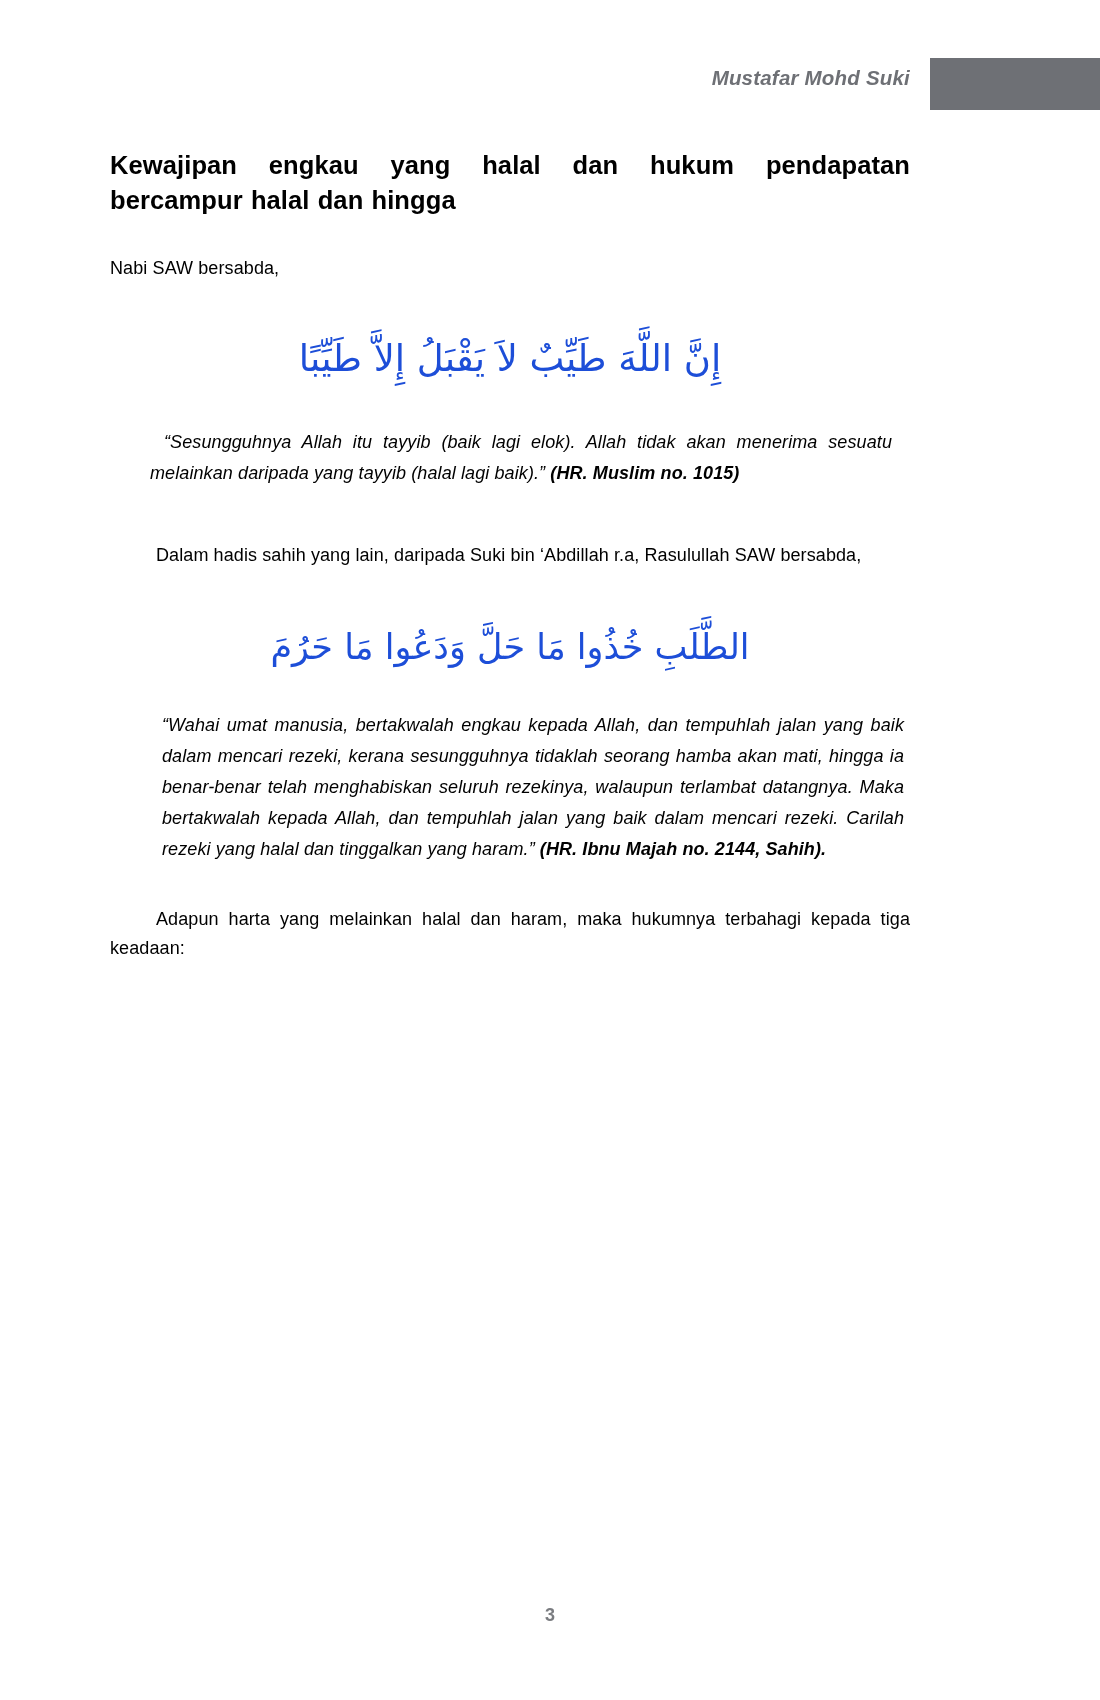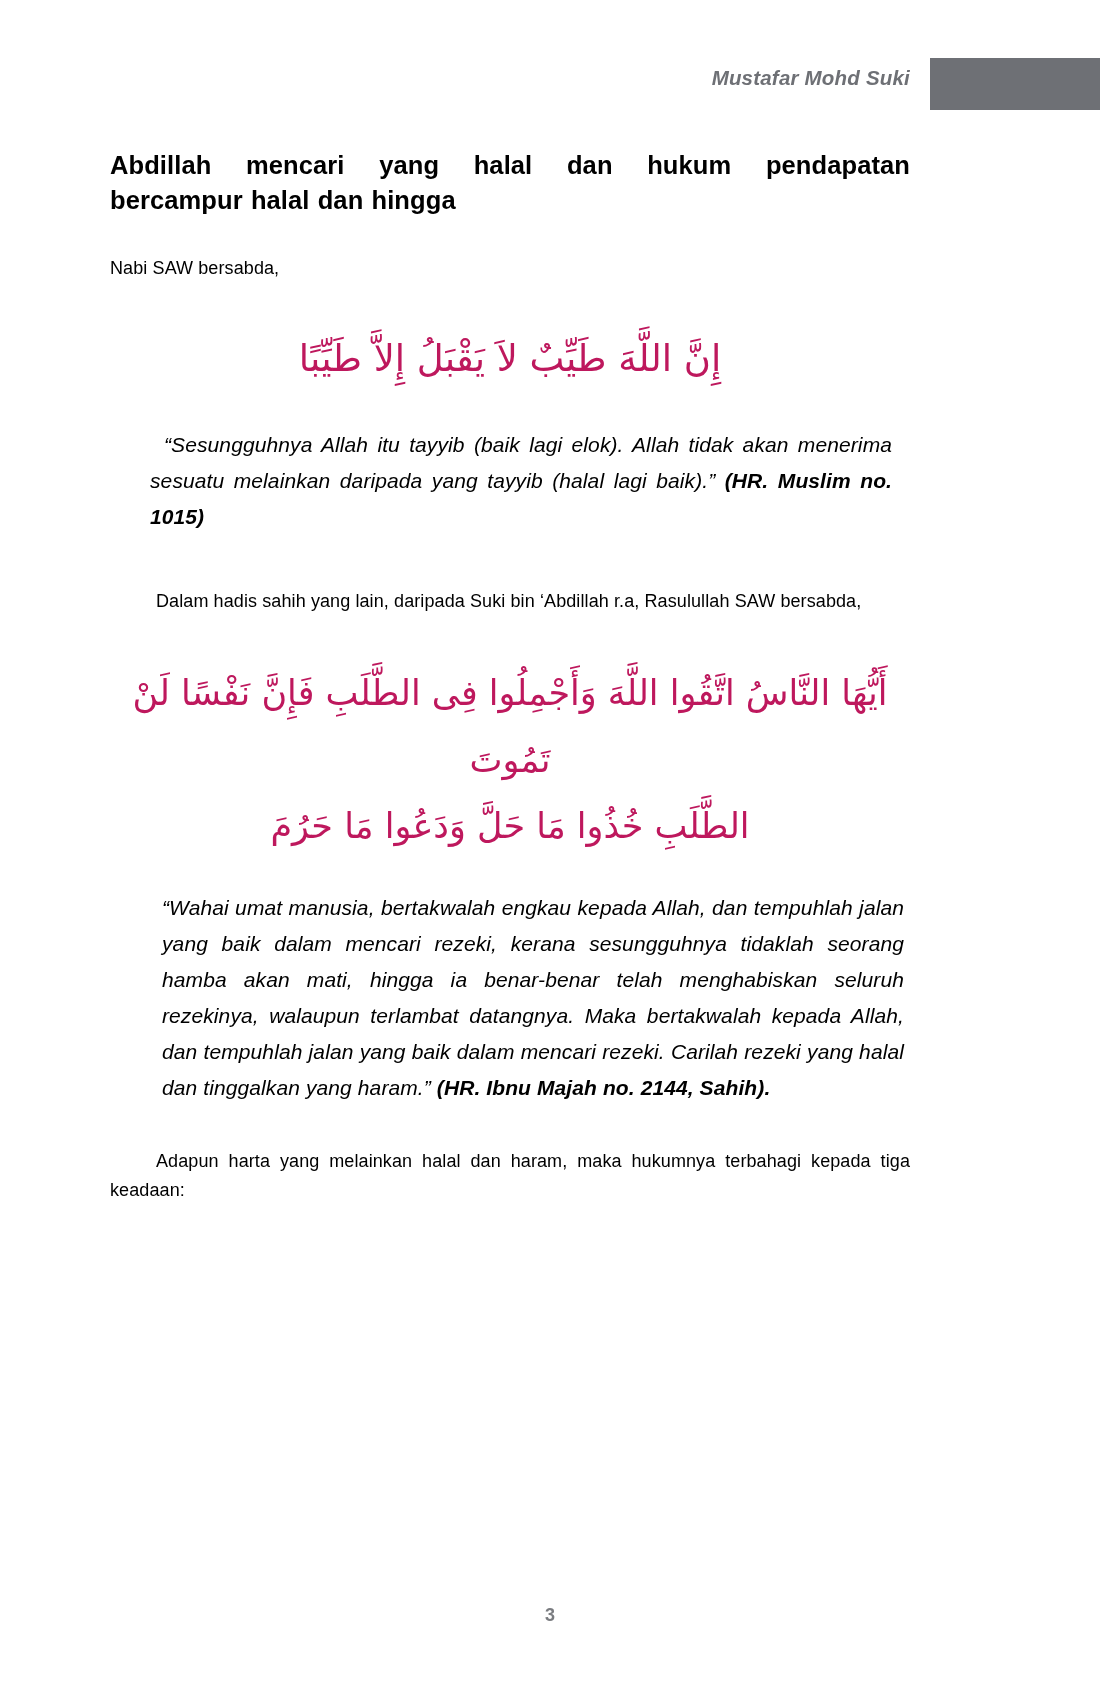--- a/index.html
+++ b/index.html
@@ -93,37 +93,37 @@
   .sp-4 { height: 40px; }
   .sp-5 { height: 52px; }
   .sp-6 { height: 44px; }
   .sp-7 { height: 40px; }
 
   
   .arabic {
     direction: rtl;
     text-align: center;
     font-family: "DejaVu Sans", "Liberation Serif", serif;
-    color: #be185d;
+    color: #1d4ed8;
   }
   .arabic.single {
     font-size: 37px;
     line-height: 1.55;
     padding: 0 40px;
   }
   .arabic.multi {
     font-size: 35px;
     line-height: 1.9;
     padding: 0 18px;
     text-align: center;
   }
 
   
   .translation {
-    font-size: 21px;
+    font-size: 18px;
     font-style: italic;
     line-height: 1.72;
     text-align: justify;
     letter-spacing: 0.1px;
   }
   .translation.first {
     margin-left: 40px;
     width: 742px;
     text-indent: 14px;
   }
@@ -154,21 +154,21 @@
 <div class="page">
 
   <div class="header">
     <div class="header-author" style="color: rgb(110, 112, 117);">Mustafar Mohd Suki</div>
     <div class="header-block" style="background: rgb(110, 112, 117);"></div>
   </div>
 
   <div class="content">
 
     <h1 class="doc-heading">
-      <span class="ln justified">Abdillah mencari yang halal dan hukum pendapatan</span>
+      <span class="ln justified">Kewajipan engkau yang halal dan hukum pendapatan</span>
       <span class="ln">bercampur halal dan hingga</span>
     </h1>
 
     <div class="sp-1"></div>
 
     <p class="body-para">Nabi SAW bersabda,</p>
 
     <div class="sp-2"></div>
 
     <div class="arabic single">إِنَّ اللَّهَ طَيِّبٌ لاَ يَقْبَلُ إِلاَّ طَيِّبًا</div>
@@ -179,21 +179,20 @@
       <span>“Sesungguhnya Allah itu tayyib (baik lagi elok). Allah tidak akan menerima sesuatu melainkan daripada yang tayyib (halal lagi baik).” </span><span class="cite">(HR. Muslim no. 1015)</span>
     </div>
 
     <div class="sp-5"></div>
 
     <p class="body-para indent">Dalam hadis sahih yang lain, daripada Suki bin ‘Abdillah r.a, Rasulullah SAW bersabda,</p>
 
     <div class="sp-6"></div>
 
     <div class="arabic multi">
-      <div>أَيُّهَا النَّاسُ اتَّقُوا اللَّهَ وَأَجْمِلُوا فِى الطَّلَبِ فَإِنَّ نَفْسًا لَنْ تَمُوتَ</div>
       <div>الطَّلَبِ خُذُوا مَا حَلَّ وَدَعُوا مَا حَرُمَ</div>
     </div>
 
     <div class="sp-3"></div>
 
     <div class="translation second">
       <span>“Wahai umat manusia, bertakwalah engkau kepada Allah, dan tempuhlah jalan yang baik dalam mencari rezeki, kerana sesungguhnya tidaklah seorang hamba akan mati, hingga ia benar-benar telah menghabiskan seluruh rezekinya, walaupun terlambat datangnya. Maka bertakwalah kepada Allah, dan tempuhlah jalan yang baik dalam mencari rezeki. Carilah rezeki yang halal dan tinggalkan yang haram.” </span><span class="cite">(HR. Ibnu Majah no. 2144, Sahih).</span>
     </div>
 
     <div class="sp-7"></div>

